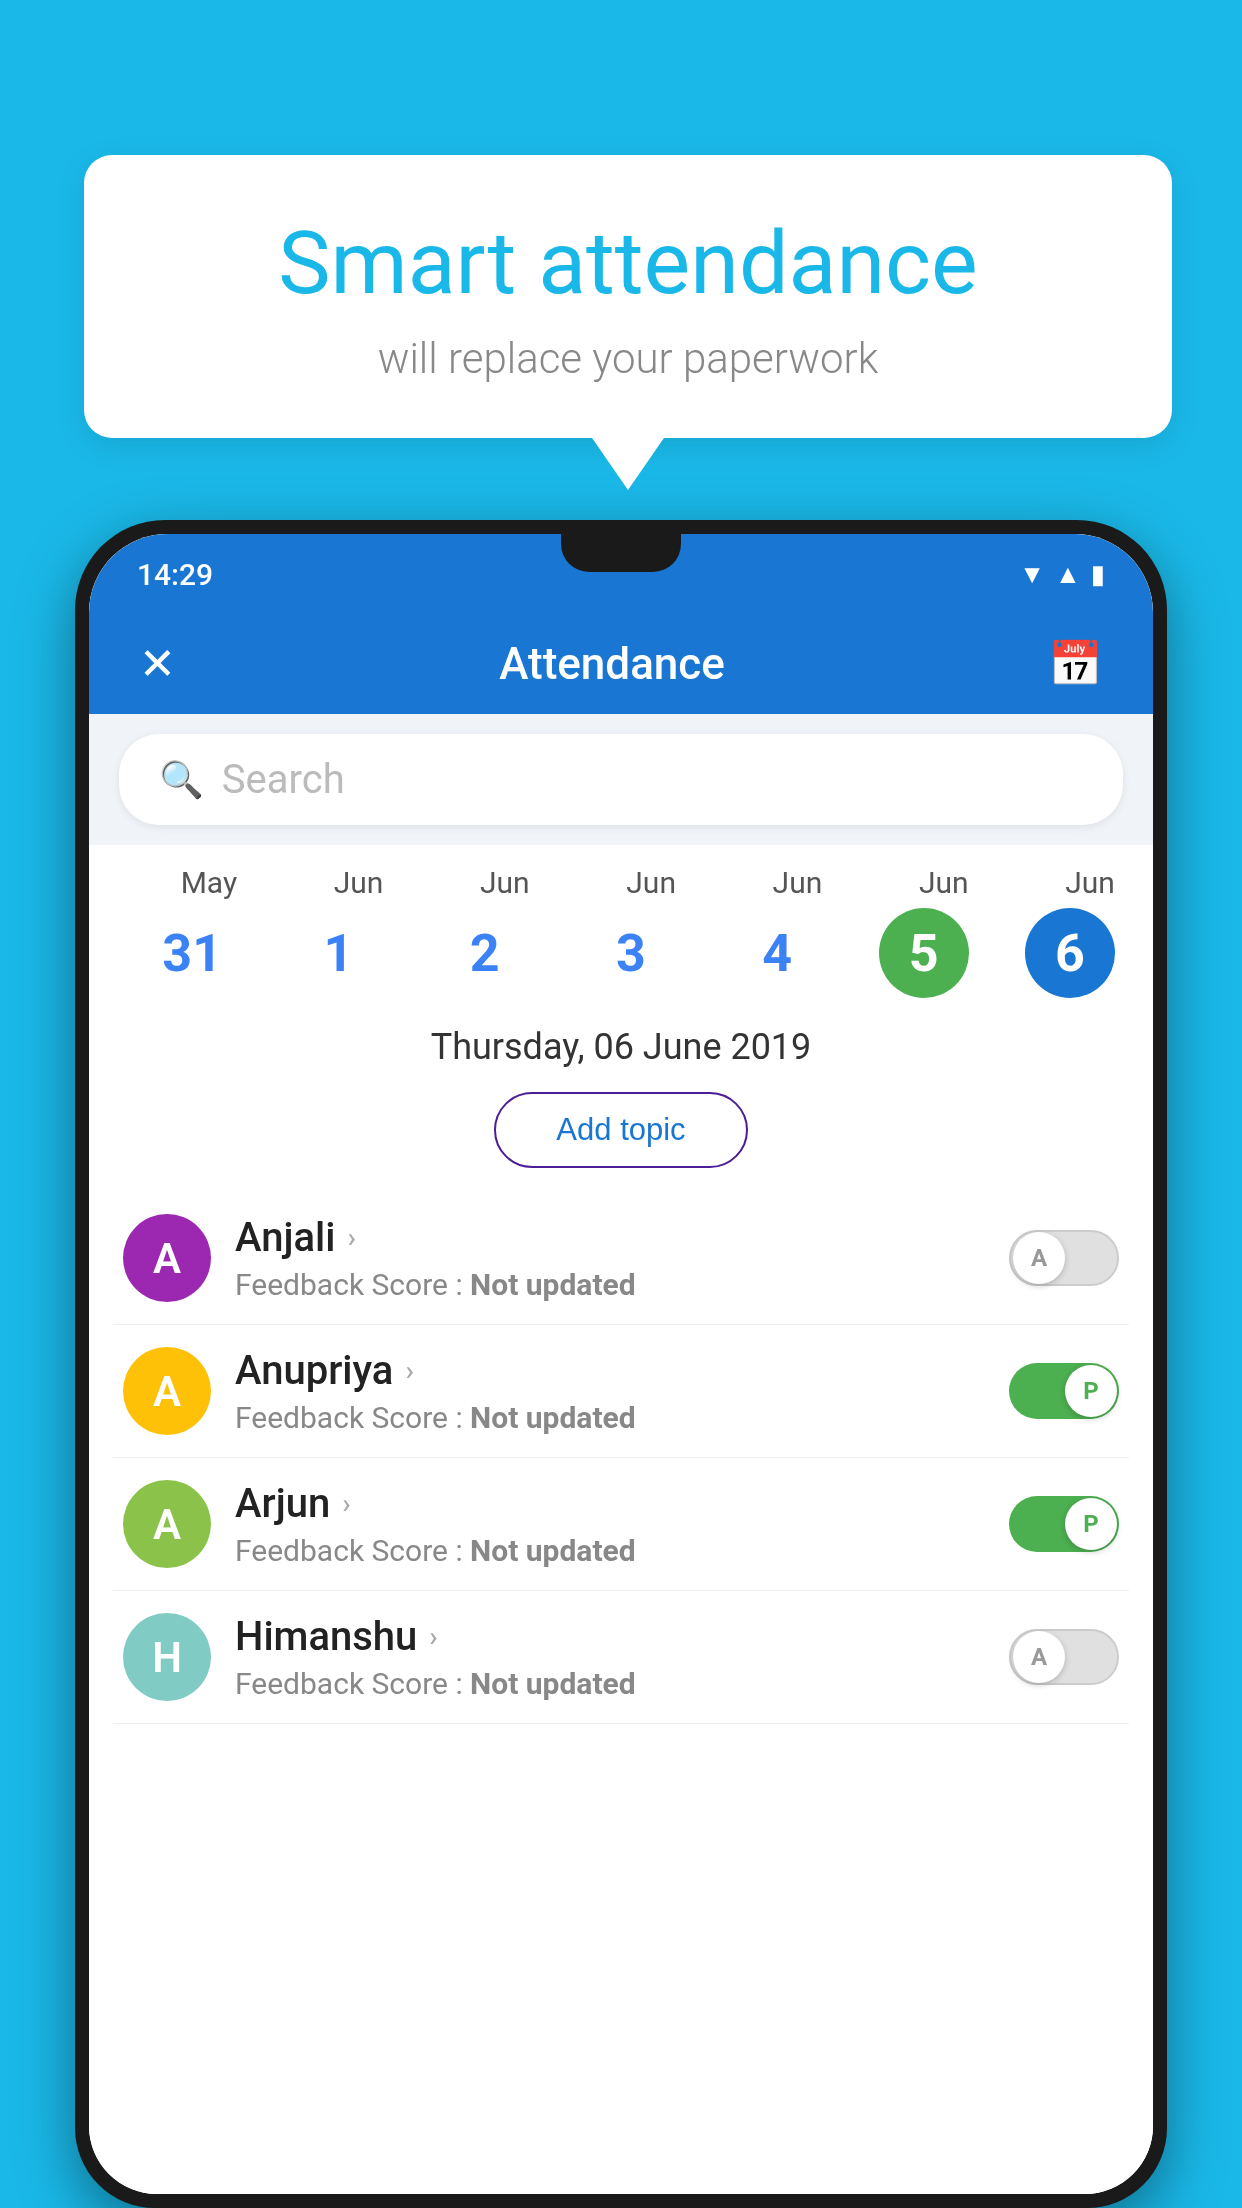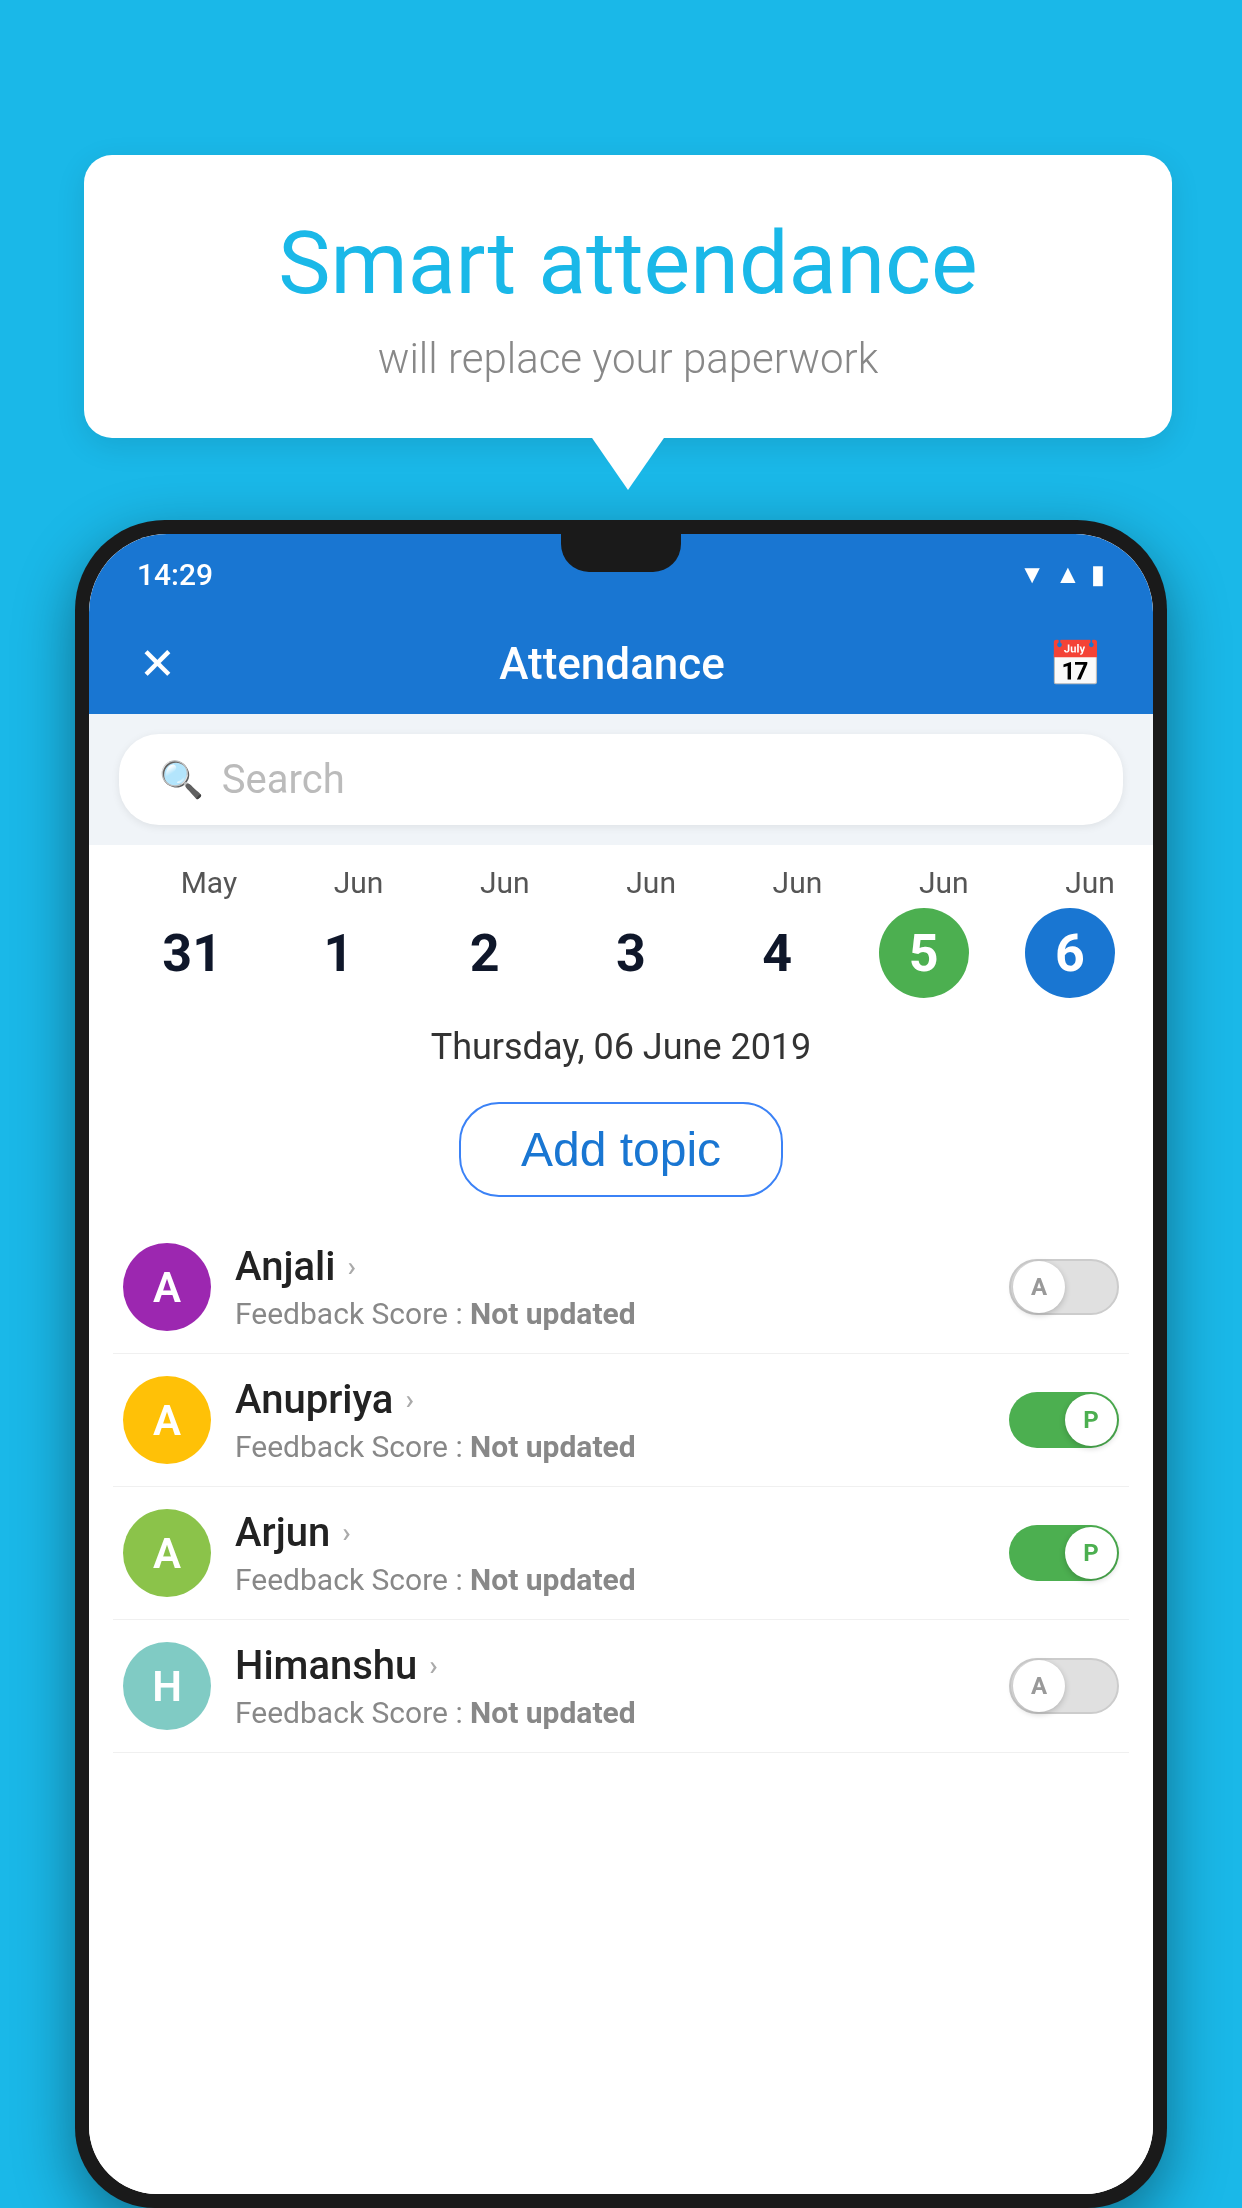--- a/index.html
+++ b/index.html
@@ -197,21 +197,21 @@
 
     .cal-month {
       font-size: 30px;
       color: #555;
       font-weight: 400;
     }
 
     .cal-date {
       font-size: 52px;
       font-weight: 700;
-      color: #0f172a;
+      color: #3b82f6;
       width: 90px;
       height: 90px;
       display: flex;
       align-items: center;
       justify-content: center;
     }
 
     .cal-date.today {
       background: #4caf50;
       color: white;
@@ -229,25 +229,25 @@
       text-align: center;
       padding: 28px 0 18px;
       font-size: 36px;
       color: #333;
       font-weight: 400;
     }
 
     
     .add-topic-btn {
       display: block;
-      margin: 16px auto 24px;
-      border: 2px solid #3b82f6;
+      margin: 6px auto 24px;
+      border: 2px solid #4c1d95;
       border-radius: 40px;
       padding: 18px 60px;
-      font-size: 48px;
+      font-size: 31px;
       color: #1976d2;
       background: white;
       cursor: pointer;
       width: fit-content;
     }
 
     
     .avg-feedback {
       text-align: center;
       font-size: 32px;

